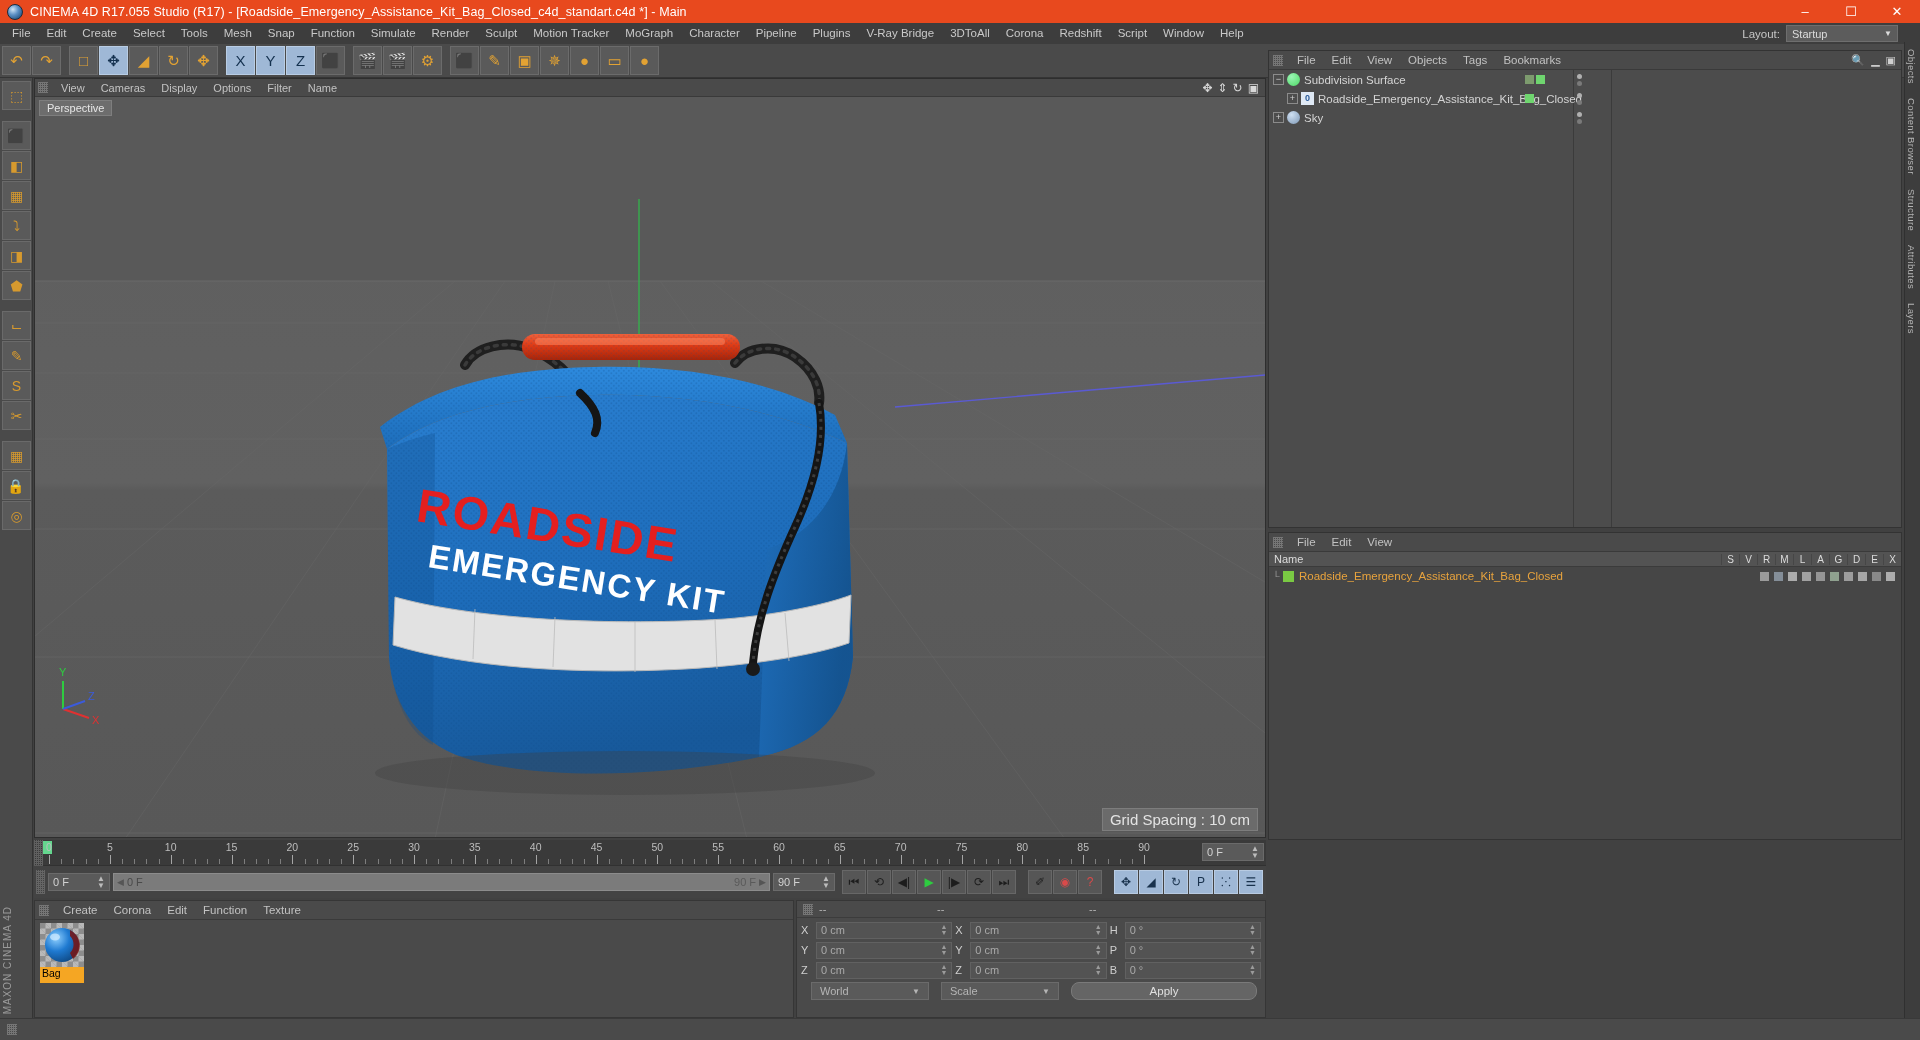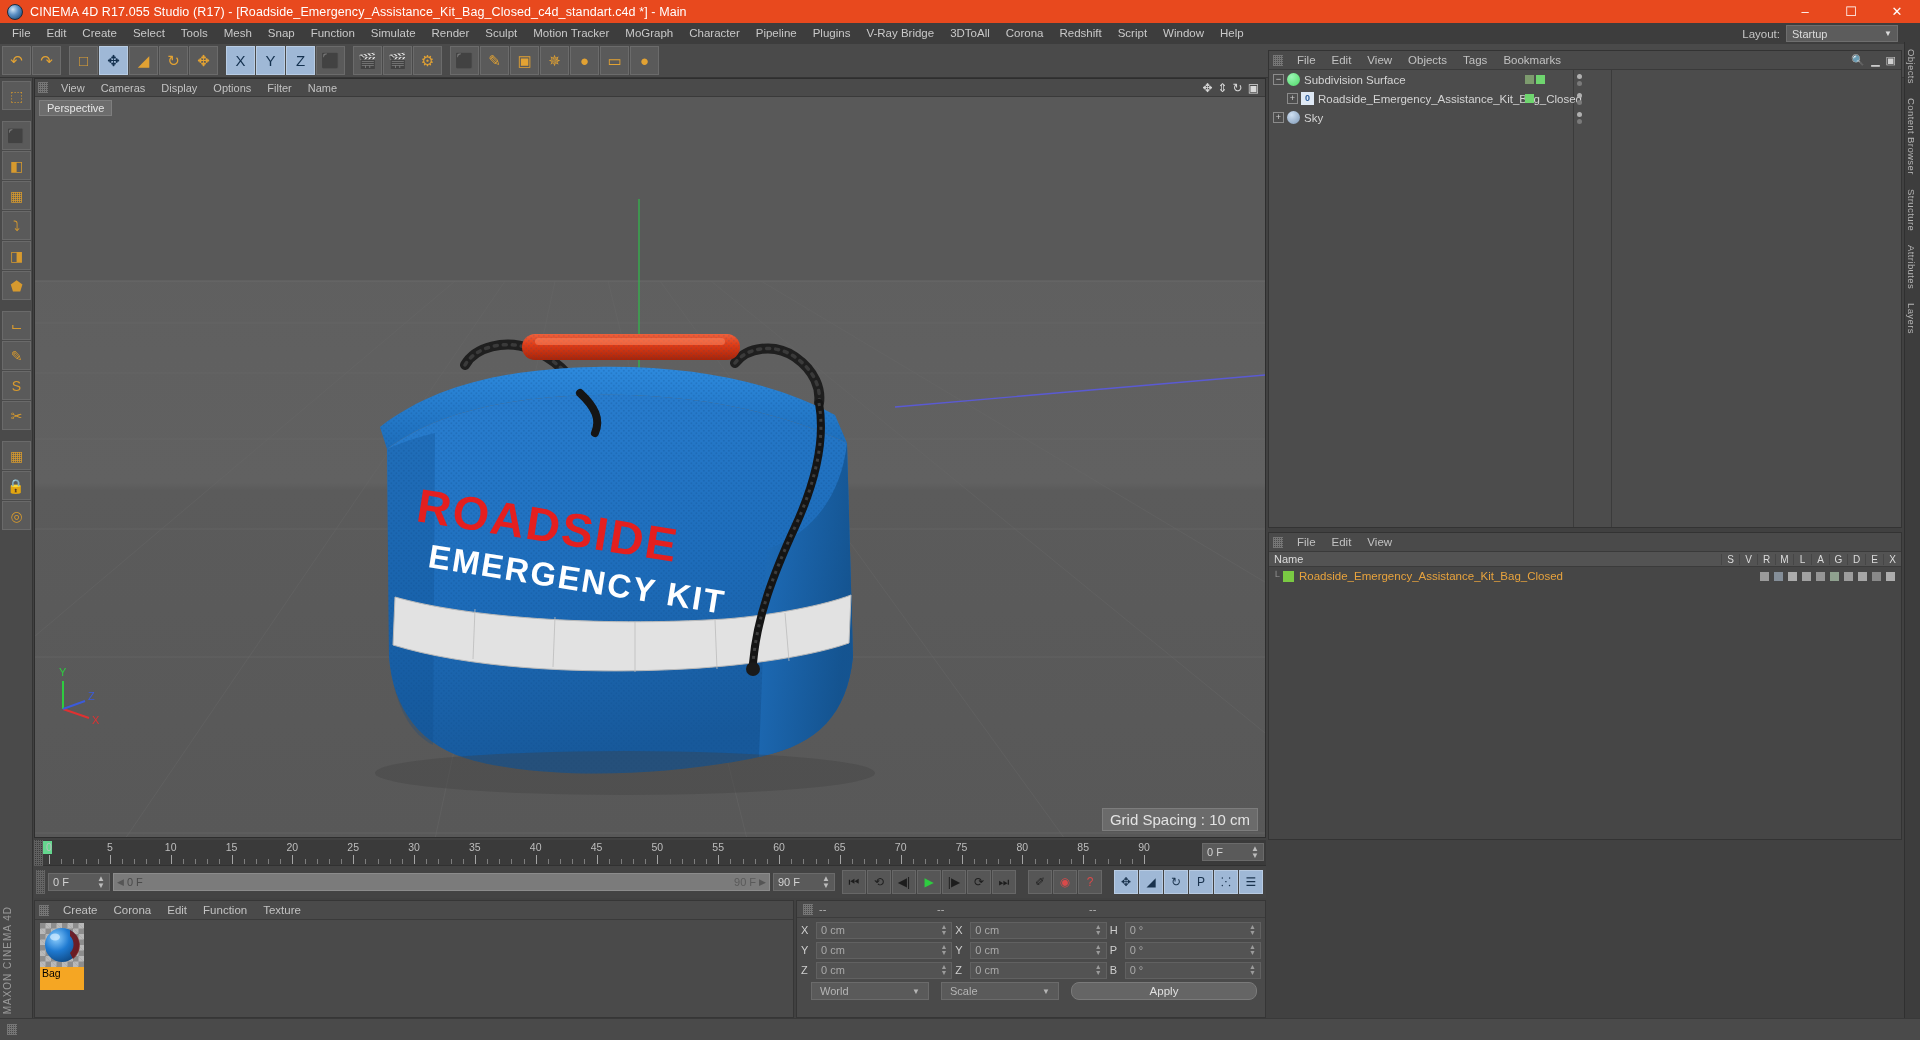--- a/index.html
+++ b/index.html
@@ -118,21 +118,21 @@
 
   
   #matmgr { position:absolute; left:34px; top:900px; width:760px; bottom:22px; background:#4a4a4a;
     border:1px solid #363636; }
   #matslot { width:44px; margin:3px 0 0 5px; }
   #matthumb { width:44px; height:44px;
     background-image:linear-gradient(45deg,#b9b9b9 25%,transparent 25%,transparent 75%,#b9b9b9 75%),
                      linear-gradient(45deg,#b9b9b9 25%,transparent 25%,transparent 75%,#b9b9b9 75%);
     background-size:11px 11px; background-position:0 0,5.5px 5.5px; background-color:#8d8d8d;
     position:relative; overflow:hidden; }
-  #matlbl { background:#f5a623; color:#000; font-size:10.5px; padding:0 2px; height:23px; line-height:13px; }
+  #matlbl { background:#f5a623; color:#000; font-size:10.5px; padding:0 2px; height:16px; line-height:13px; }
 
   
   #coords { position:absolute; left:796px; top:900px; width:470px; bottom:22px; background:#4a4a4a;
     border:1px solid #363636; }
   #coordhdr { height:17px; display:flex; align-items:center; border-bottom:1px solid #3c3c3c; }
   #coordhdr .grip { width:10px; height:11px; margin:0 6px;
     background-image:repeating-linear-gradient(0deg,#9a9a9a 0 1px,transparent 1px 2px),
                      repeating-linear-gradient(90deg,#9a9a9a 0 1px,transparent 1px 2px);
     opacity:.55; }
   #coordhdr b { color:#b5b5b5; font-size:11px; font-weight:normal; }

